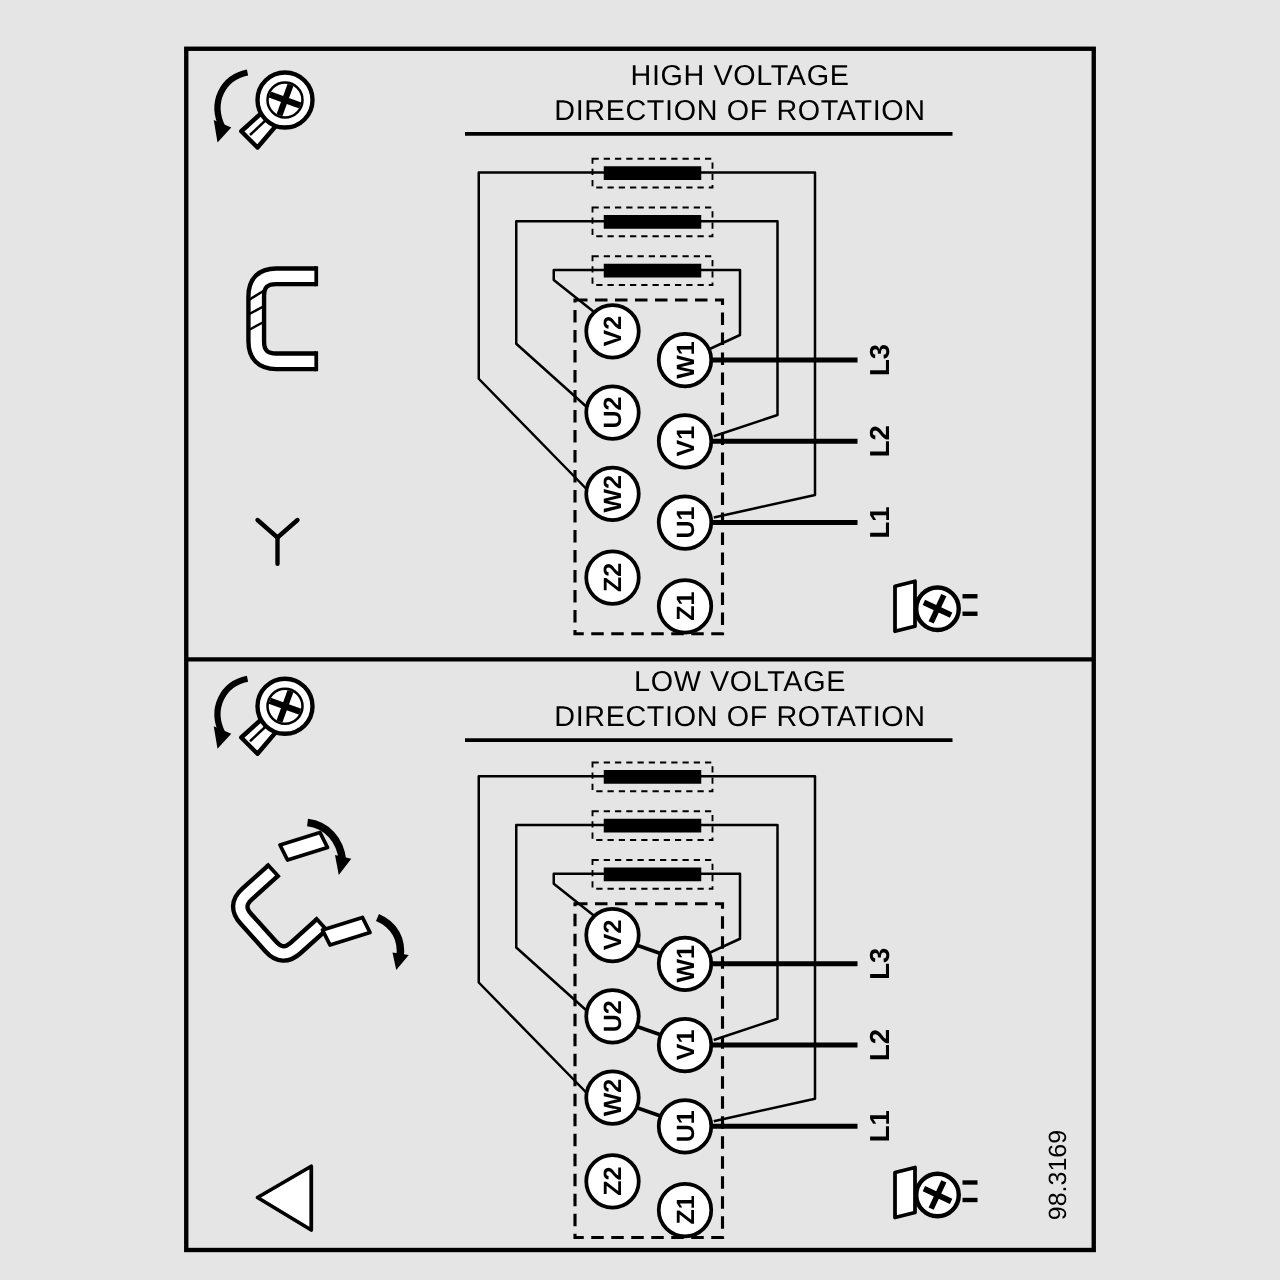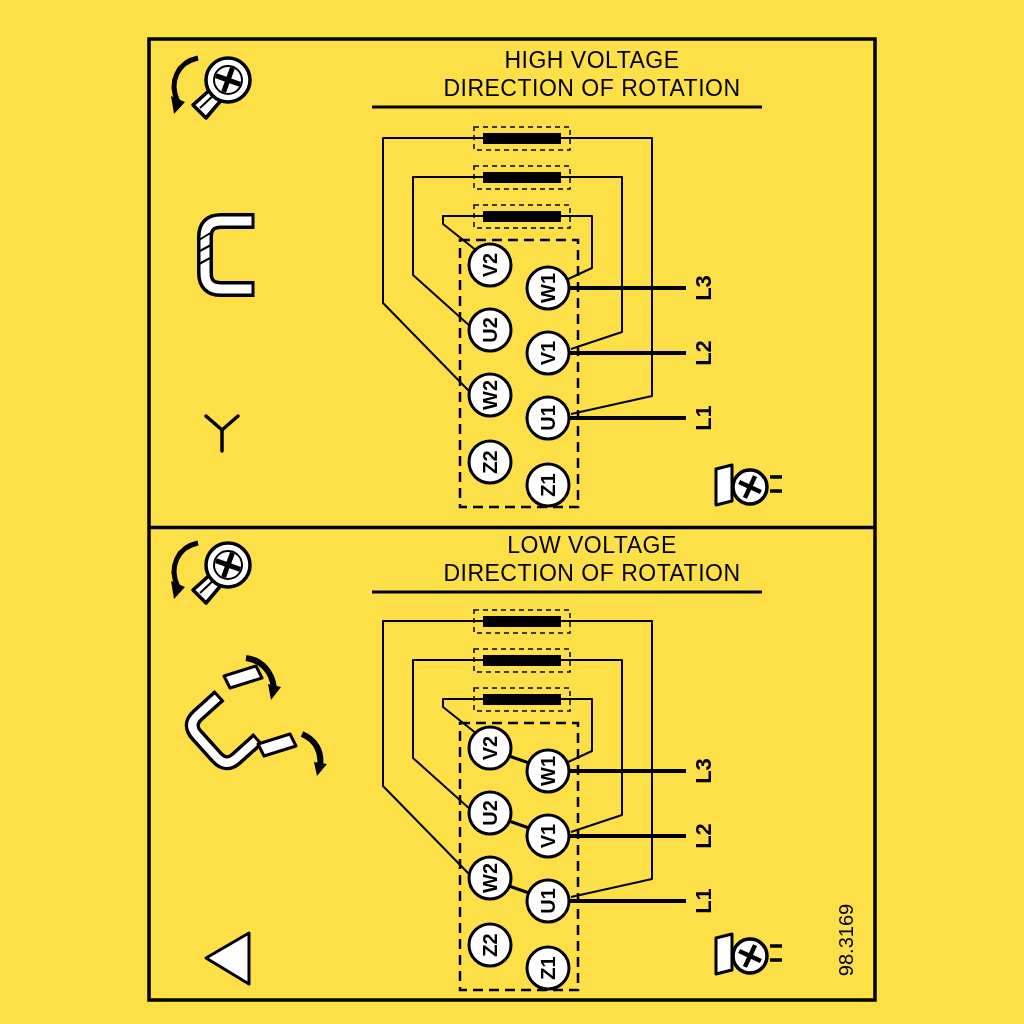--- a/index.html
+++ b/index.html
@@ -1,16 +1,16 @@
 <!DOCTYPE html>
 <html><head>
 <meta charset="utf-8">
 <style>
   html, body { margin: 0; padding: 0; background: #ffffff; }
-  .stage { width: 1024px; height: 1024px; position: relative; background: #fde047; }
+  .stage { width: 1024px; height: 1024px; position: relative; background: #e5e5e5; }
   svg { display: block; }
   text { fill: #000; }
   .t-title { font: 23px "Liberation Sans", sans-serif; letter-spacing: .5px; }
   .t-term  { font: bold 20px "Liberation Sans", sans-serif; }
   .t-line  { font: bold 22px "Liberation Sans", sans-serif; }
   .t-fig   { font: 20px "Liberation Sans", sans-serif; }
   .frame   { fill: none; stroke: #000; stroke-width: 3.5; }
   .wire    { fill: none; stroke: #000; stroke-width: 2; stroke-linejoin: round; }
   .diag    { stroke: #000; stroke-width: 3; }
   .supply  { stroke: #000; stroke-width: 4; }

